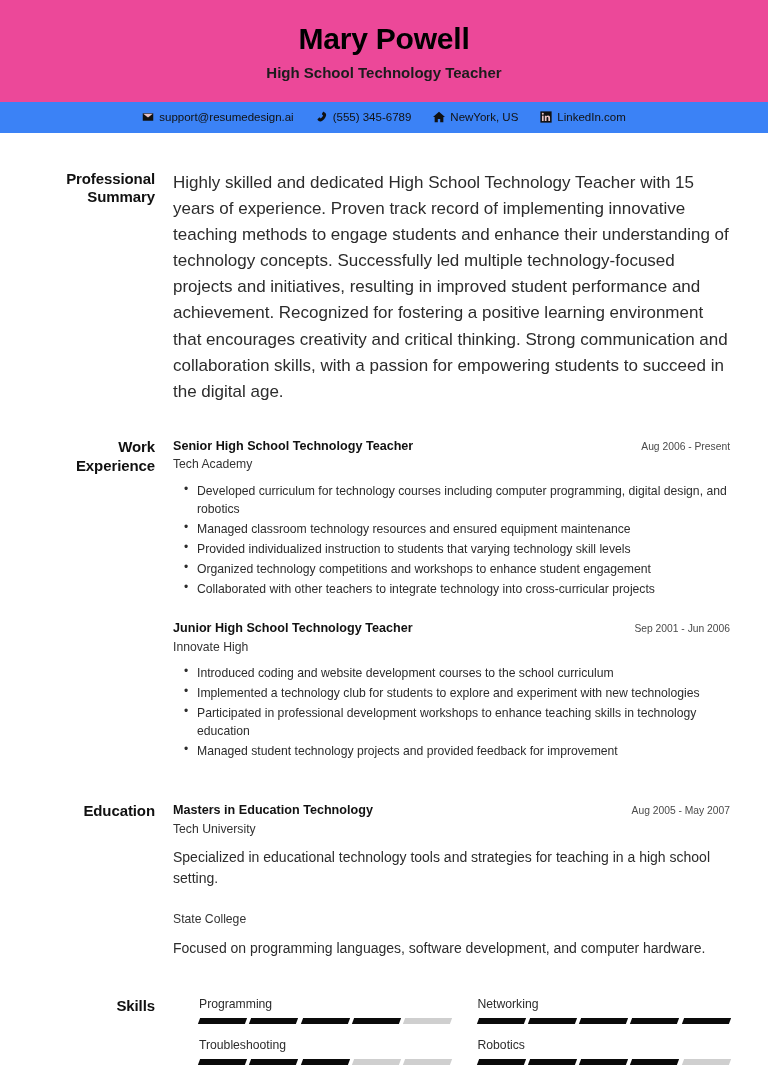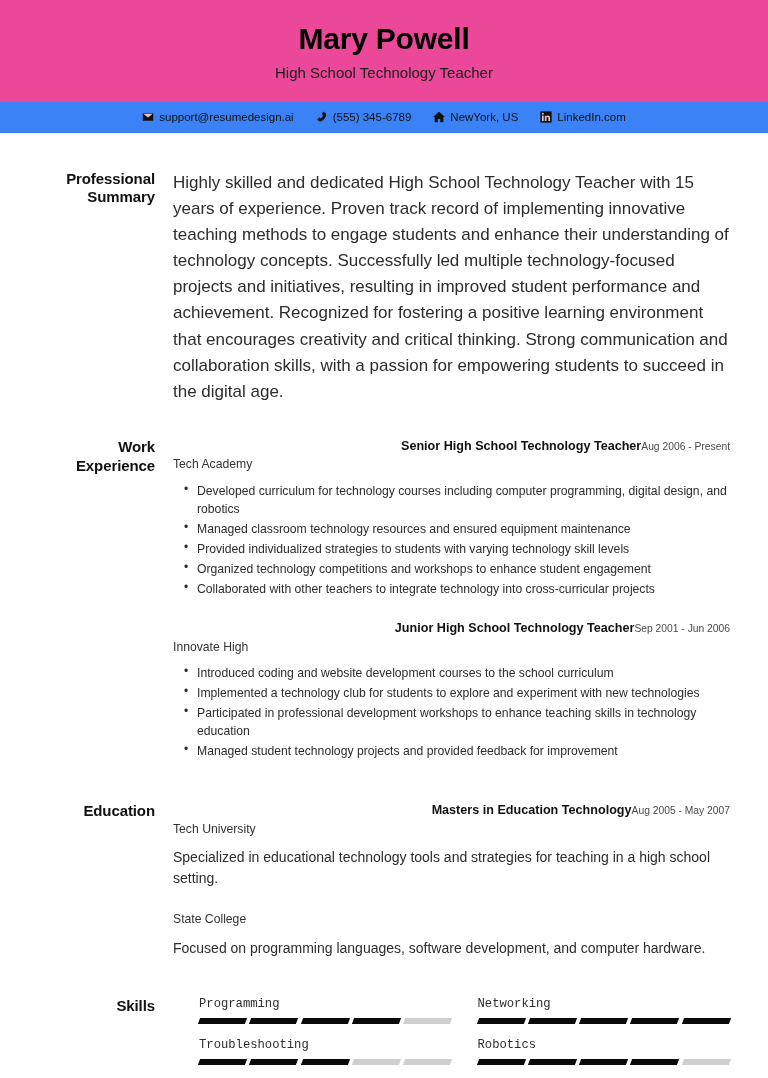--- a/index.html
+++ b/index.html
@@ -24,21 +24,21 @@
   .full-name {
     font-size: 30px;
     font-weight: bold;
     letter-spacing: -0.2px;
     color: #000000;
     line-height: 1.15;
     margin: 0;
   }
   .job-title {
     font-size: 15px;
-    font-weight: normal;
+    font-weight: bold;
     color: #1c1c1c;
     margin-top: 7px;
     line-height: 1.2;
   }
 
   
   .contact-band {
     background: #3b82f6;
     padding: 9px 0 10px 0;
     display: flex;
@@ -98,21 +98,21 @@
 
   
   #section-experience { padding-top: 33px; }
   #section-education { padding-top: 40px; }
 
   .entry { margin-bottom: 0; }
   .entry + .entry { margin-top: 22px; }
   .entry-head {
     display: flex;
     align-items: baseline;
-    justify-content: flex-end;
+    justify-content: space-between;
     gap: 0;
   }
   .entry-role {
     font-size: 12.6px;
     font-weight: bold;
     color: #111111;
     line-height: 1.3;
   }
   .entry-date {
     font-size: 10.3px;
@@ -155,21 +155,21 @@
   }
 
   
   #section-skills { padding-top: 38px; gap: 26px; }
   .skills-grid {
     display: grid;
     grid-template-columns: 1fr 1fr;
     column-gap: 26px;
     row-gap: 0;
   }
-  .skill-item { padding-bottom: 14px; font-family: Liberation Mono, monospace; }
+  .skill-item { padding-bottom: 14px; }
   .skill-name {
     font-size: 12.2px;
     color: #2c2c2c;
     line-height: 1.25;
     margin-bottom: 6px;
   }
   .skill-bar {
     display: flex;
     gap: 4px;
     height: 6px;
@@ -251,21 +251,21 @@
     <div class="section-content-col" id="experience-list">
         <div class="entry">
           <div class="entry-head">
             <div class="entry-role">Senior High School Technology Teacher</div>
             <div class="entry-date">Aug 2006 - Present</div>
           </div>
           <div class="entry-org">Tech Academy</div>
           <ul class="bullets">
             <li>Developed curriculum for technology courses including computer programming, digital design, and robotics</li>
             <li>Managed classroom technology resources and ensured equipment maintenance</li>
-            <li>Provided individualized strategies to students with varying technology skill levels</li>
+            <li>Provided individualized instruction to students that varying technology skill levels</li>
             <li>Organized technology competitions and workshops to enhance student engagement</li>
             <li>Collaborated with other teachers to integrate technology into cross-curricular projects</li>
           </ul>
         </div>
         <div class="entry">
           <div class="entry-head">
             <div class="entry-role">Junior High School Technology Teacher</div>
             <div class="entry-date">Sep 2001 - Jun 2006</div>
           </div>
           <div class="entry-org">Innovate High</div>

